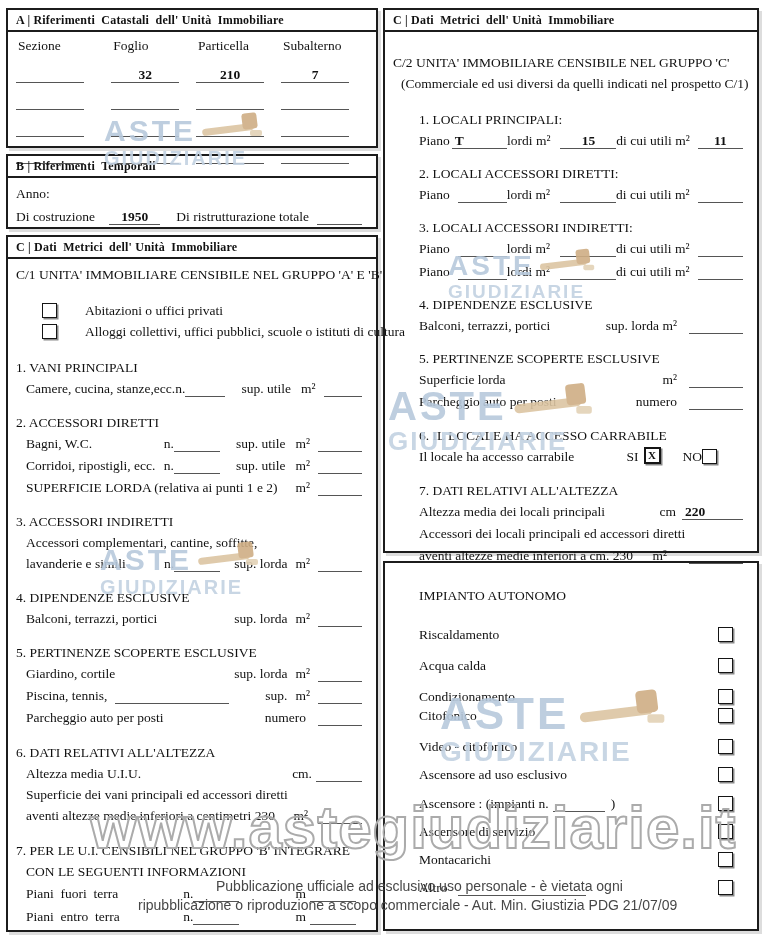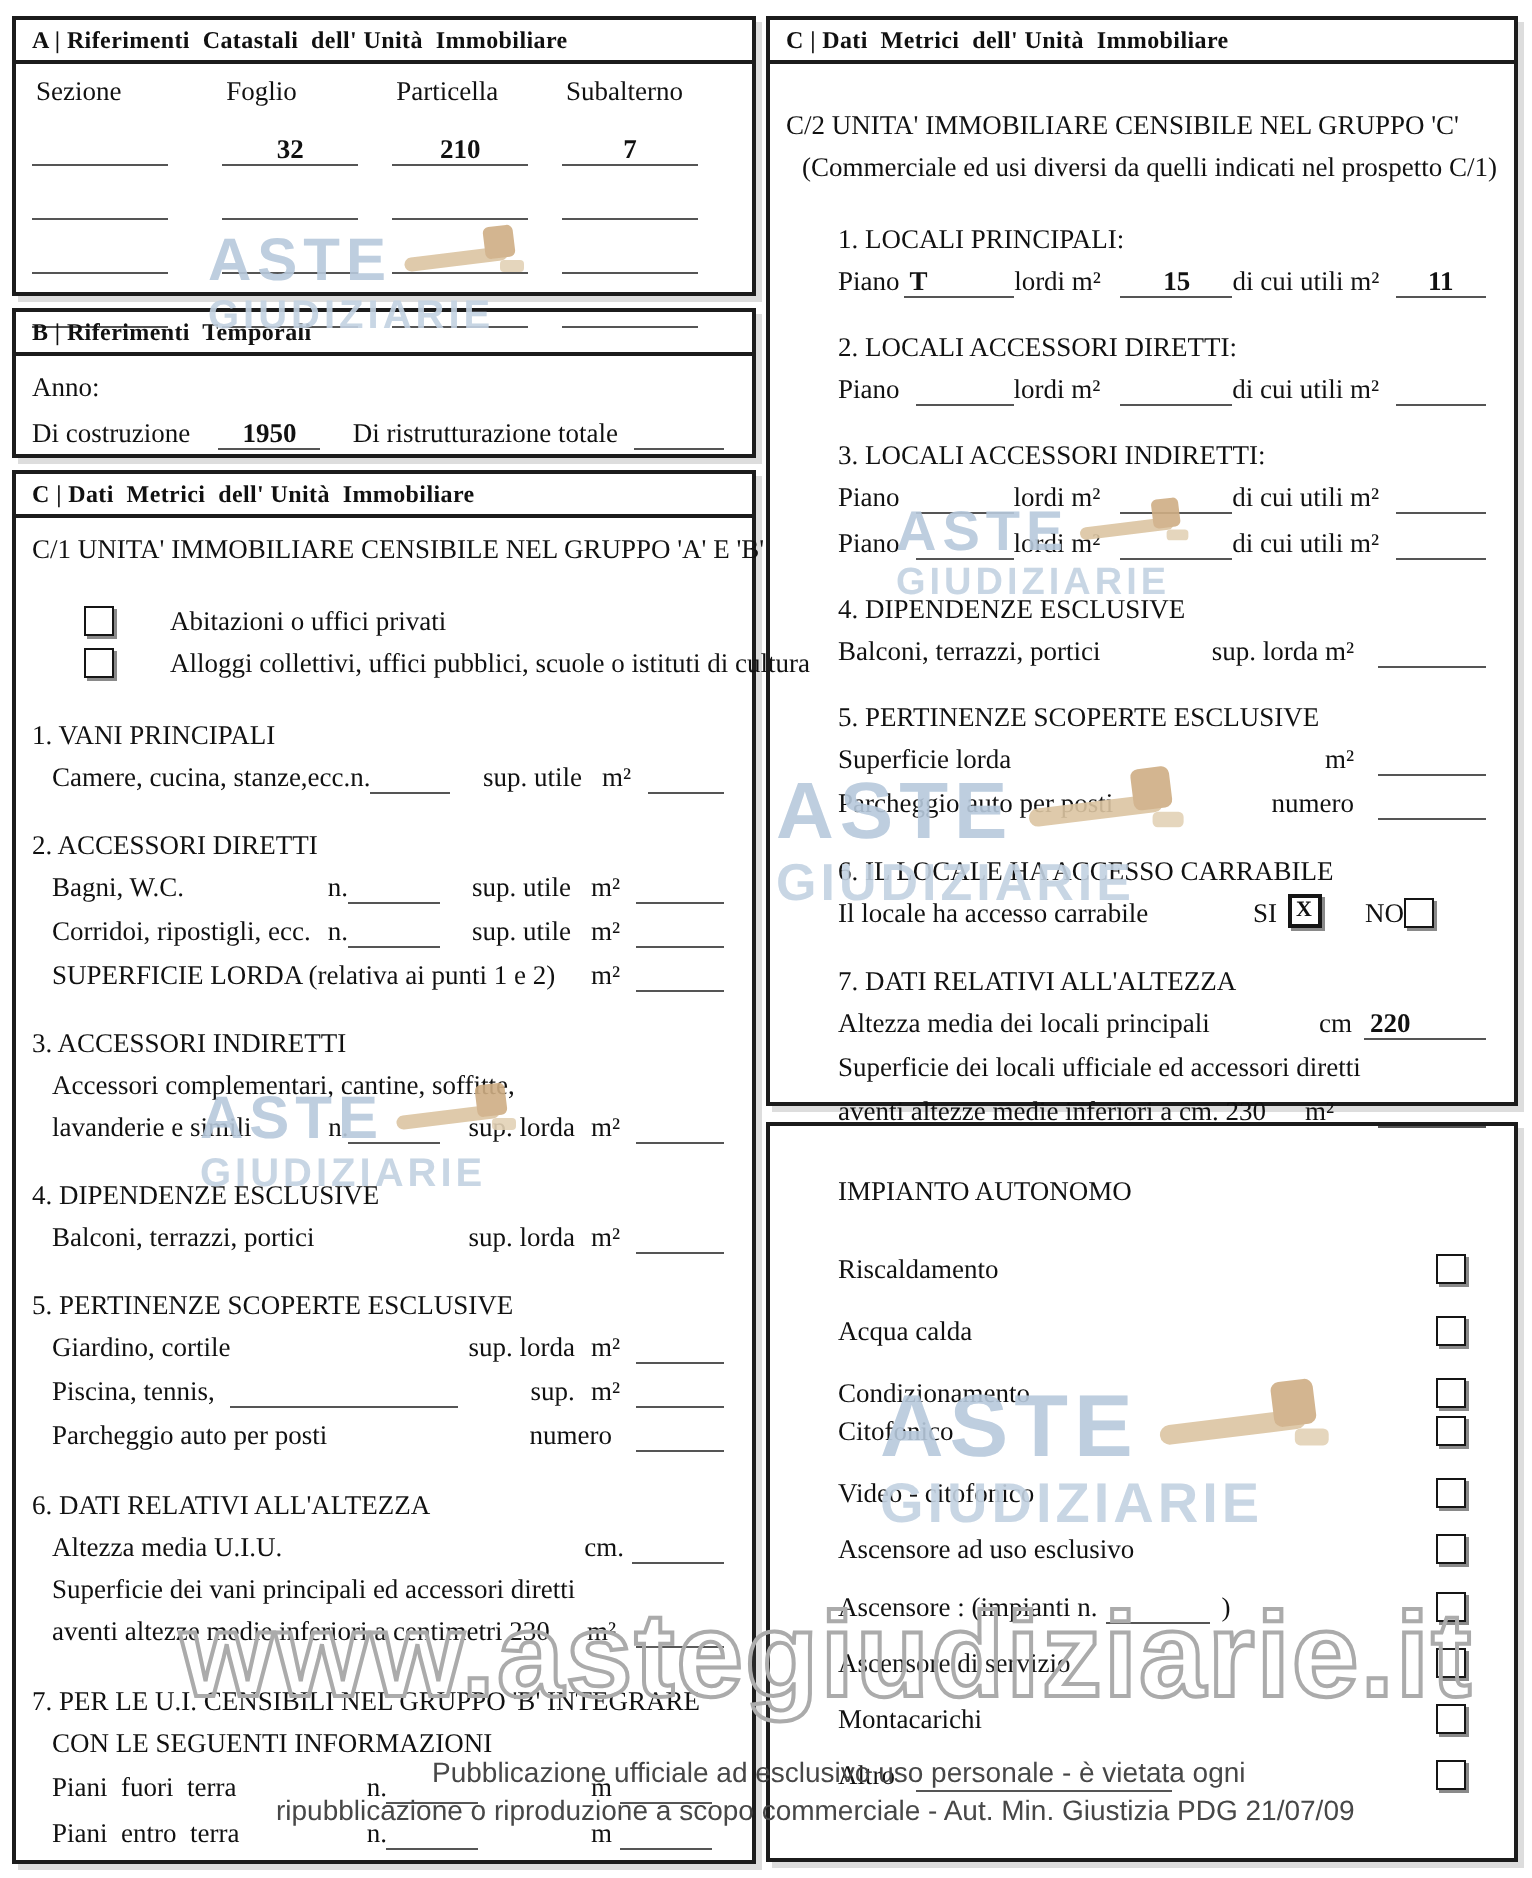--- a/index.html
+++ b/index.html
@@ -164,21 +164,21 @@
           <div class="fline" style="margin-top: 4px; padding-left: 26px;"><span class="t">Piano</span><span style="flex: 0 0 8px;"></span><span class="slot" style="width: 56px;"></span><span style="flex: 1 1 auto;"></span><span class="t">lordi m²</span><span style="flex: 0 0 10px;"></span><span class="slot" style="width: 64px;"></span><span style="flex: 1 1 auto;"></span><span class="t">di cui utili m²</span><span style="flex: 0 0 8px;"></span><span class="slot" style="width: 52px;"></span></div>
           <div class="fline" style="margin-top: 14px; padding-left: 26px;"><span class="t">4. DIPENDENZE ESCLUSIVE</span></div>
           <div class="fline" style="margin-top: 2px; padding-left: 26px;"><span class="t">Balconi, terrazzi, portici</span><span style="flex: 1 1 auto;"></span><span class="t">sup. lorda m²</span><span style="flex: 0 0 12px;"></span><span class="slot" style="width: 54px;"></span></div>
           <div class="fline" style="margin-top: 14px; padding-left: 26px;"><span class="t">5. PERTINENZE SCOPERTE ESCLUSIVE</span></div>
           <div class="fline" style="margin-top: 2px; padding-left: 26px;"><span class="t">Superficie lorda</span><span style="flex: 1 1 auto;"></span><span class="t">m²</span><span style="flex: 0 0 12px;"></span><span class="slot" style="width: 54px;"></span></div>
           <div class="fline" style="margin-top: 3px; padding-left: 26px;"><span class="t">Parcheggio auto per posti</span><span style="flex: 1 1 auto;"></span><span class="t">numero</span><span style="flex: 0 0 12px;"></span><span class="slot" style="width: 54px;"></span></div>
           <div class="fline" style="margin-top: 15px; padding-left: 26px;"><span class="t">6. IL LOCALE HA ACCESSO CARRABILE</span></div>
           <div class="fline" style="margin-top: 2px; padding-left: 26px;"><span class="t">Il locale ha accesso carrabile</span><span style="flex: 1 1 auto;"></span><span class="t">SI</span><span style="flex: 0 0 5px;"></span><span class="cbx checked">X</span><span style="flex: 0 0 22px;"></span><span class="t">NO</span><span class="cbx"></span><span style="flex: 0 0 26px;"></span></div>
           <div class="fline" style="margin-top: 15px; padding-left: 26px;"><span class="t">7. DATI RELATIVI ALL'ALTEZZA</span></div>
           <div class="fline" style="margin-top: 2px; padding-left: 26px;"><span class="t">Altezza media dei locali principali</span><span style="flex: 1 1 auto;"></span><span class="t">cm</span><span style="flex: 0 0 6px;"></span><span class="slot left" style="width: 58px;">220</span></div>
-          <div class="fline" style="margin-top: 3px; padding-left: 26px;"><span class="t">Superficie dei locali ufficiale ed accessori diretti</span></div>
+          <div class="fline" style="margin-top: 3px; padding-left: 26px;"><span class="t">Accessori dei locali principali ed accessori diretti</span></div>
           <div class="fline" style="margin-top: 3px; padding-left: 26px;"><span class="t">aventi altezze medie inferiori a cm. 230</span><span style="flex: 1 1 auto;"></span><span class="t">m²</span><span style="flex: 0 0 22px;"></span><span class="slot" style="width: 54px;"></span></div>
         </div>
     </div>
 
     <div class="box" style="height:370px;margin-top:8px;">
       <div class="fbody" id="d-body">
           <div class="fline" style="margin-top: 22px; padding-left: 26px;"><span class="t">IMPIANTO AUTONOMO</span></div>
           <div class="fline" style="margin-top: 20px; padding-left: 26px;"><span class="t">Riscaldamento</span><span style="flex: 1 1 auto;"></span><span class="cbx"></span><span style="flex: 0 0 10px;"></span></div>
           <div class="fline" style="margin-top: 12px; padding-left: 26px;"><span class="t">Acqua calda</span><span style="flex: 1 1 auto;"></span><span class="cbx"></span><span style="flex: 0 0 10px;"></span></div>
           <div class="fline" style="margin-top: 12px; padding-left: 26px;"><span class="t">Condizionamento</span><span style="flex: 1 1 auto;"></span><span class="cbx"></span><span style="flex: 0 0 10px;"></span></div>

